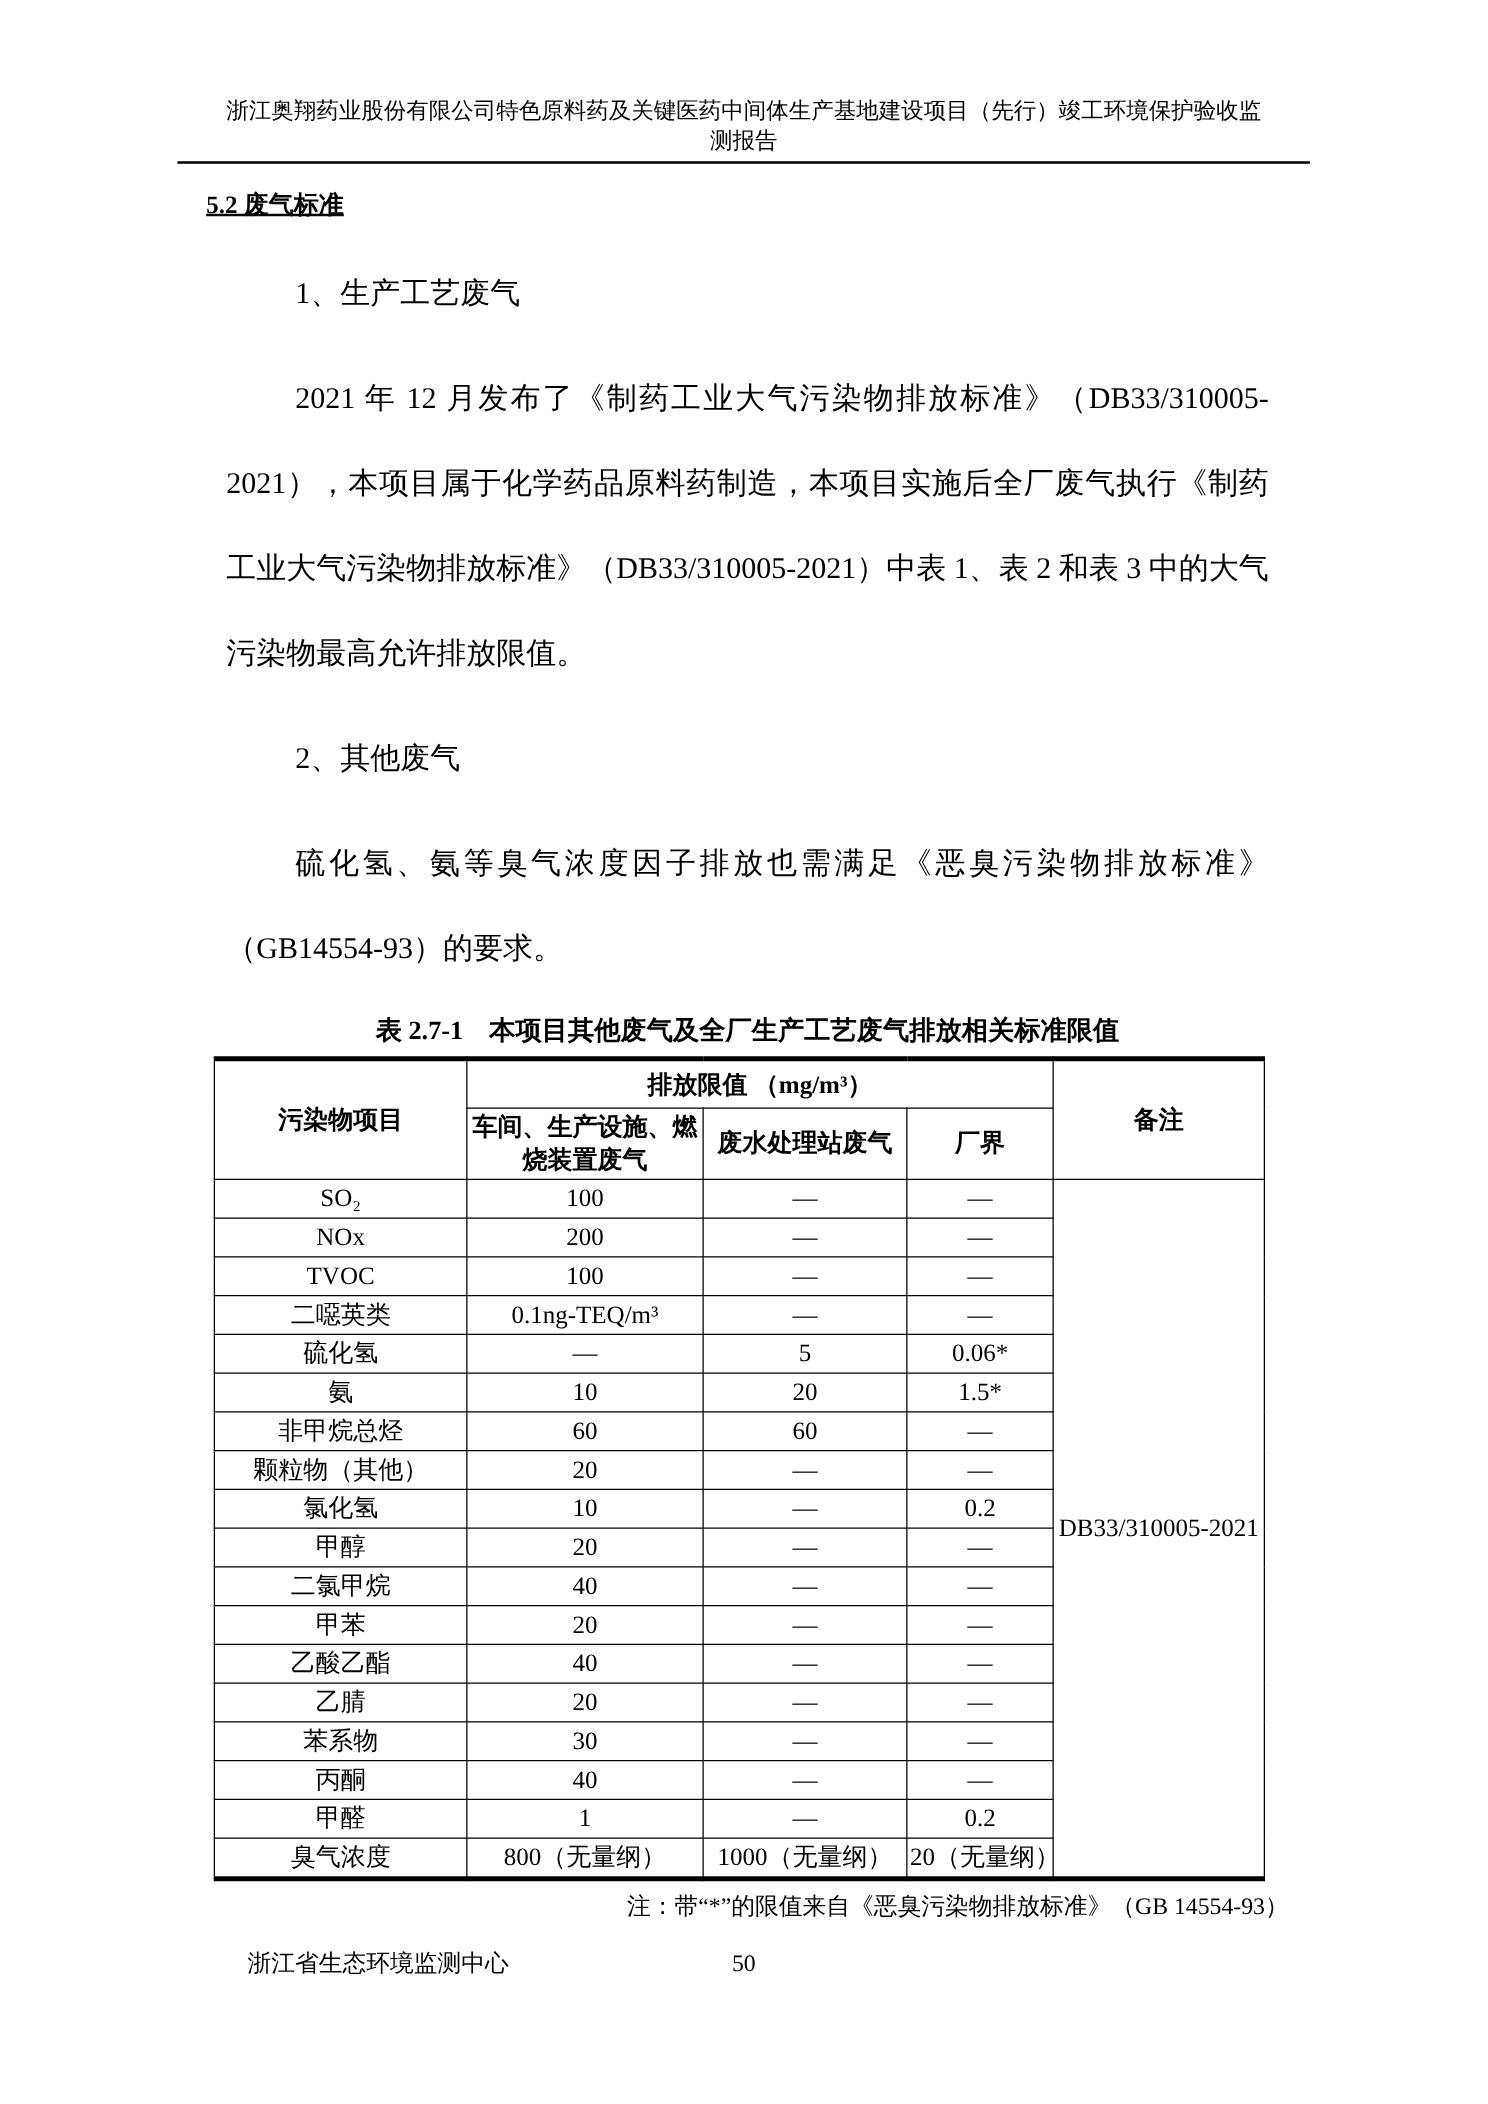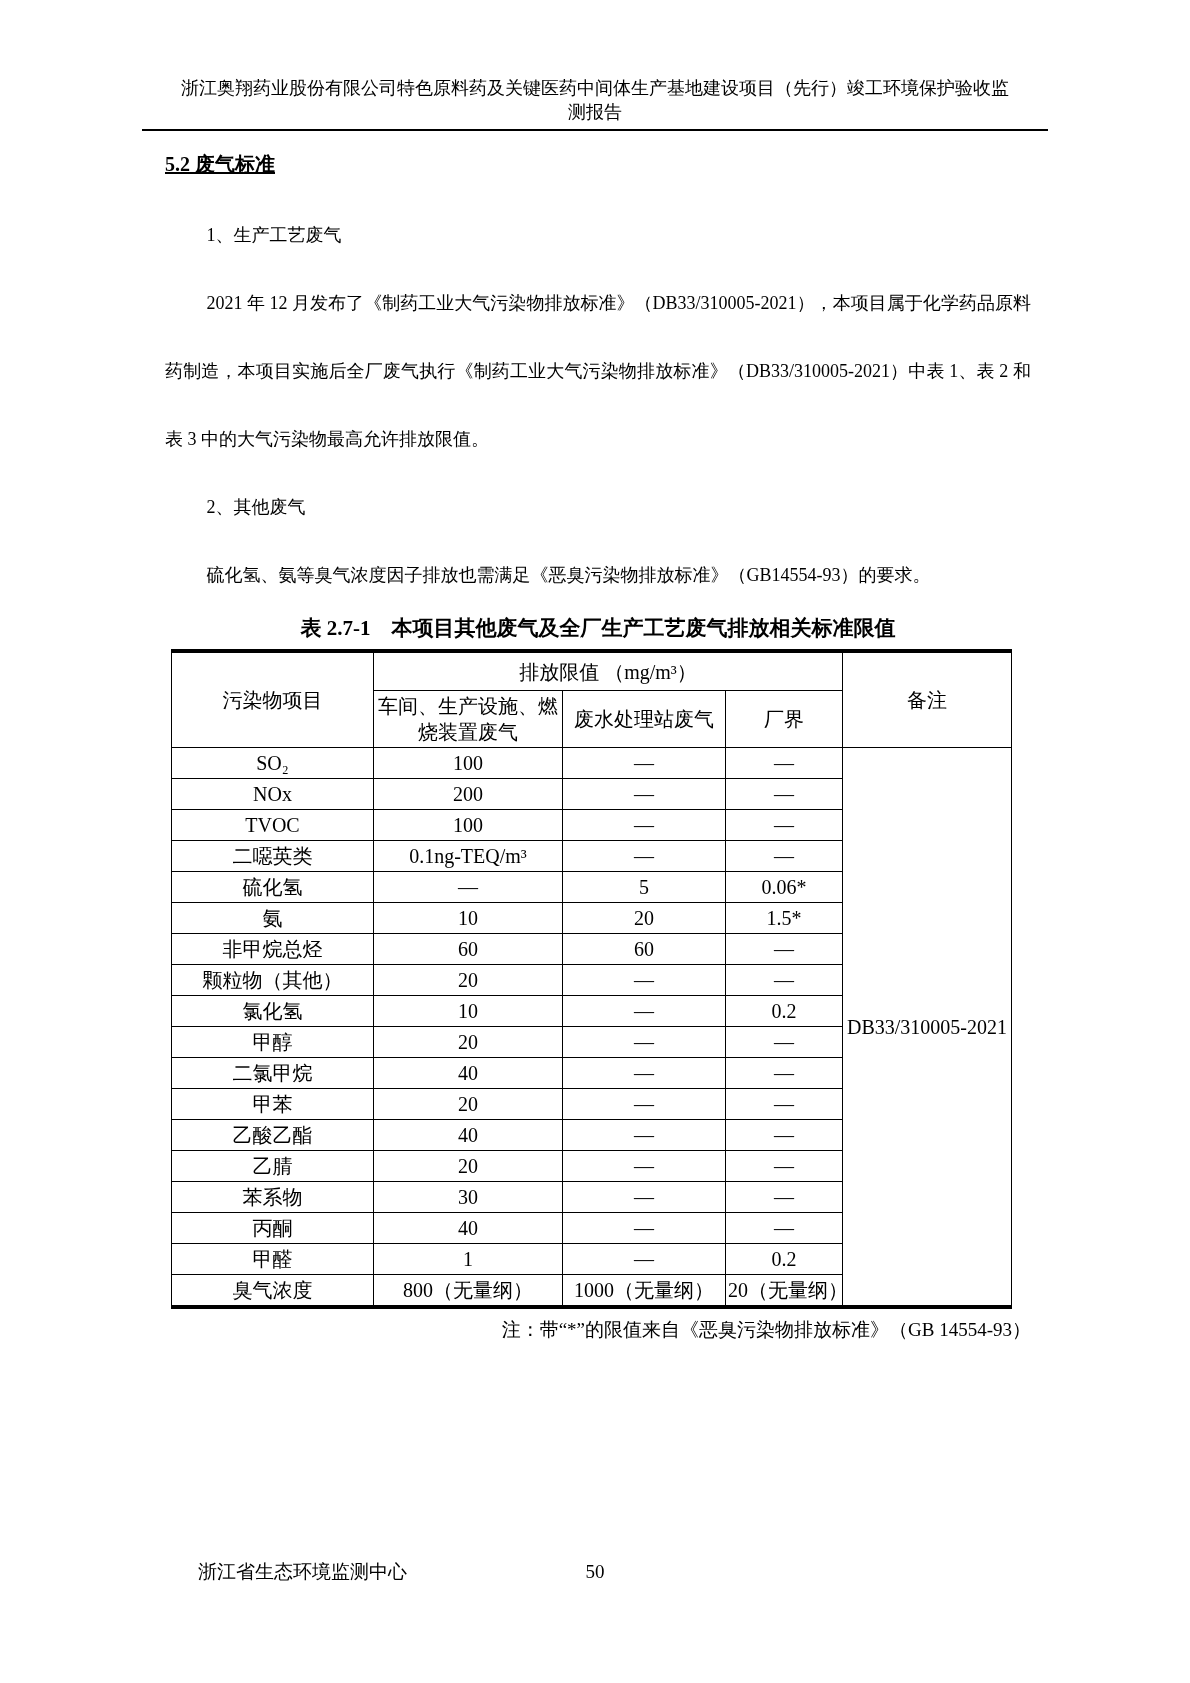--- a/index.html
+++ b/index.html
@@ -11,37 +11,37 @@
   
   .page-header{
     position:absolute;top:76px;left:142px;width:906px;
     text-align:center;font-size:18px;line-height:24px;
     padding-bottom:5px;border-bottom:2px solid #000;
   }
   
   .content{position:absolute;top:143px;left:165px;width:866px;}
   .section-title{font-size:20px;font-weight:bold;margin:0 0 16px 0;line-height:42px;text-decoration:underline;}
   .para{
-    font-size:18px;line-height:68px;margin:0;
+    font-size:24px;line-height:68px;margin:16px;
     text-align:justify;text-indent:2.3em;
   }
   
   .tbl-caption{
     text-align:center;font-weight:bold;font-size:21px;line-height:30px;margin:4px 0 6px 0;
   }
   table.std{
     border-collapse:collapse;table-layout:fixed;margin-left:6px;width:840px;
     border-top:4px solid #000;border-bottom:4px solid #000;
     font-size:20px;
   }
   table.std th, table.std td{
     border:1px solid #000;text-align:center;vertical-align:middle;padding:0 2px;
     white-space:nowrap;overflow:hidden;
   }
-  table.std th{font-weight:normal;line-height:26px;white-space:normal;}
+  table.std th{font-weight:bold;line-height:26px;white-space:normal;}
   tr.hrow1 th{height:37px;}
   tr.hrow2 th{height:56px;}
   table.std td{height:30px;line-height:28px;font-weight:normal;}
   th.no-right, td.no-right{border-right:none;}
   td.remark-cell{
     border-top:none;border-bottom:none;border-right:none;
     border-left:1px solid #000;white-space:nowrap;padding:0;
   }
   .tbl-note{font-size:19px;line-height:26px;margin:8px 0 0 8px;text-align:right;}
   

